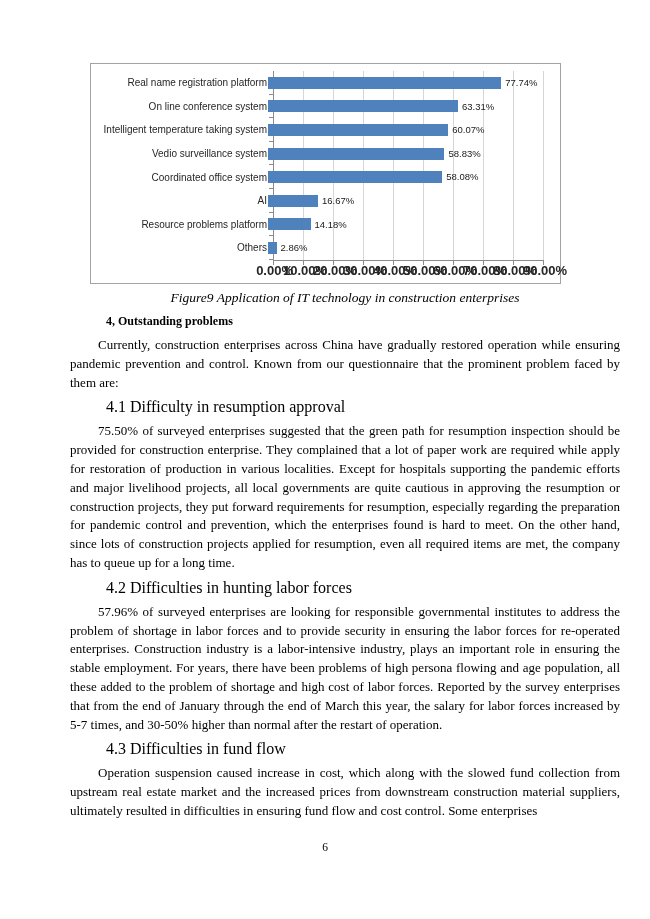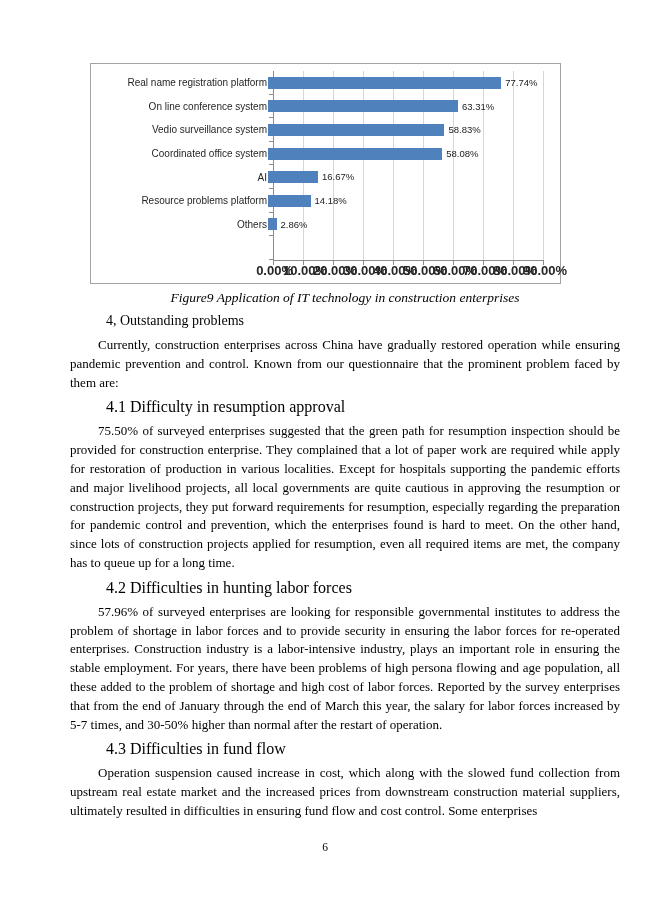--- a/index.html
+++ b/index.html
@@ -42,21 +42,21 @@
   .x-axis-labels span{
     position:absolute;width:40px;text-align:right;
     font-size:13px;font-weight:bold;color:#262626;white-space:nowrap;
   }
   
   .text-col{position:absolute;left:50px;top:290px;width:550px;margin-left:20px;}
   .caption{
     margin:0 0 6px;text-align:center;font-style:italic;font-size:13.5px;
   }
   .h-main{
-    margin:0 0 6px;padding-left:36px;font-size:14px;font-weight:normal;line-height:18px;
+    margin:0 0 6px;padding-left:36px;font-size:12px;font-weight:bold;line-height:18px;
   }
   .h-sub{
     margin:0 0 6px;padding-left:36px;font-size:16px;font-weight:normal;line-height:18px;
   }
   .para{
     margin:0 0 6px;font-size:13px;line-height:18.8px;
     text-align:justify;text-indent:28px;
   }
   .footer{
     position:absolute;top:841px;left:0;width:650px;text-align:center;font-size:11.5px;
@@ -75,20 +75,27 @@
         <div class="ctrack">
           <div class="cbar" style="width: 233.22px; background: rgb(79, 129, 189);"></div>
           <span class="cval" style="left: 238.22px;">77.74%</span>
         </div>
       </div>
       <div class="crow">
         <div class="clabel">On line conference system</div>
         <div class="ctrack">
           <div class="cbar" style="width: 189.93px; background: rgb(79, 129, 189);"></div>
           <span class="cval" style="left: 194.93px;">63.31%</span>
+        </div>
+      </div>
+      <div class="crow">
+        <div class="clabel">Intelligent temperature taking system</div>
+        <div class="ctrack">
+          <div class="cbar" style="width: 180.21px; background: rgb(79, 129, 189);"></div>
+          <span class="cval" style="left: 185.21px;">60.07%</span>
         </div>
       </div>
       <div class="crow">
         <div class="clabel">Vedio surveillance system</div>
         <div class="ctrack">
           <div class="cbar" style="width: 176.49px; background: rgb(79, 129, 189);"></div>
           <span class="cval" style="left: 181.49px;">58.83%</span>
         </div>
       </div>
       <div class="crow">

